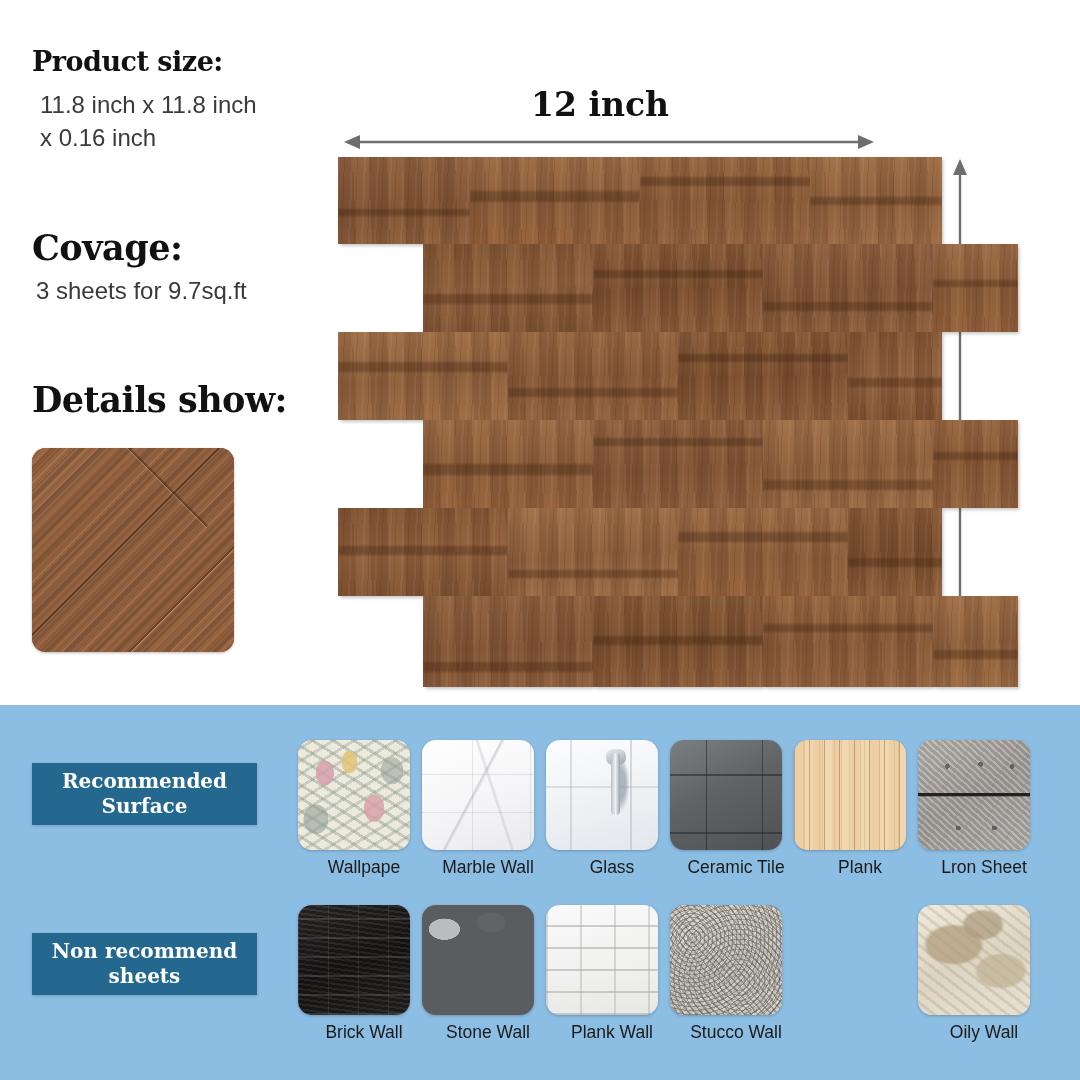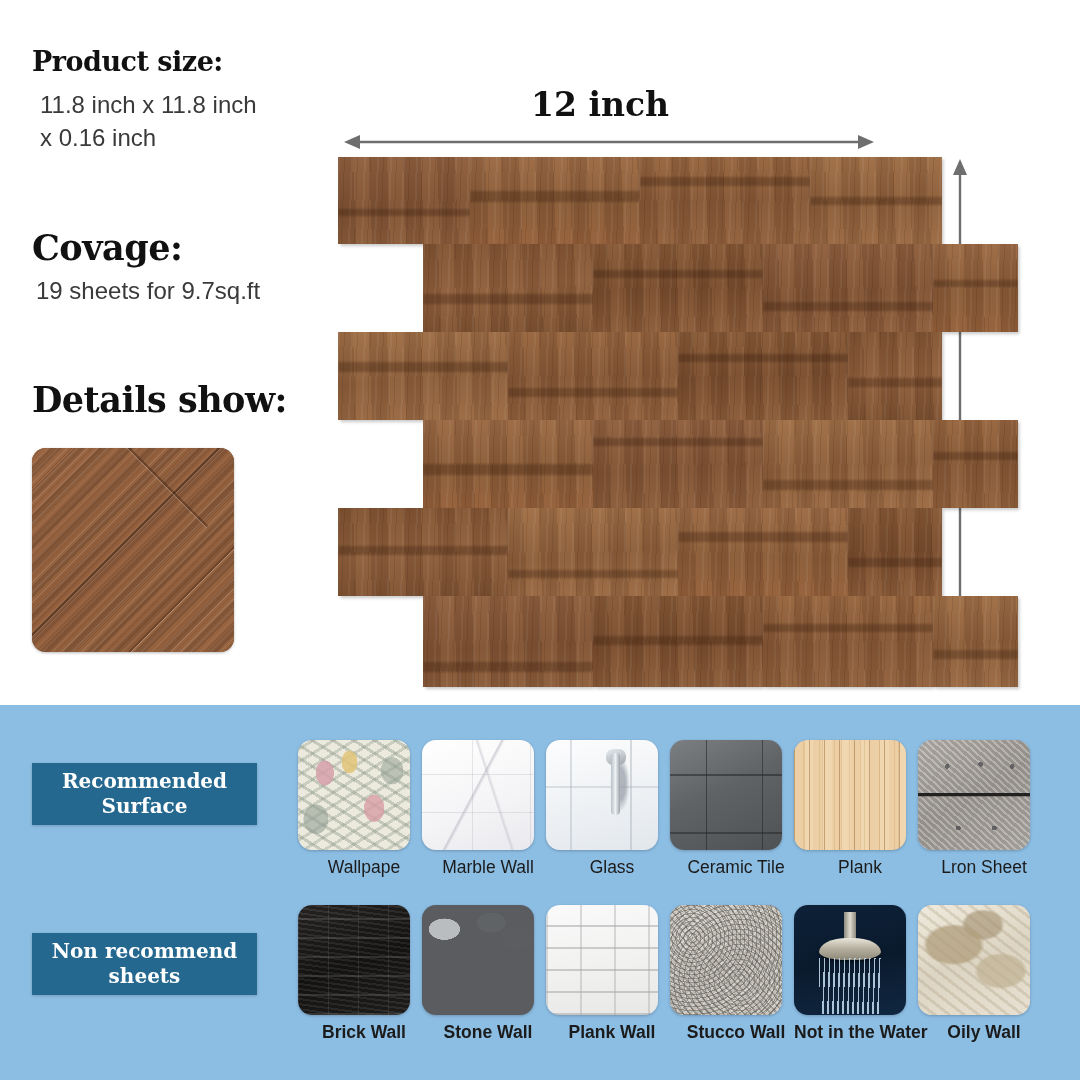--- a/index.html
+++ b/index.html
@@ -135,21 +135,21 @@
     font-weight:700;font-size:20px;line-height:25px;
     display:flex;align-items:center;justify-content:center;text-align:center;
     box-shadow:0 1px 3px rgba(0,0,0,.18);
     white-space:pre-line;
   }
   #badge-recommended{top:58px;}
   #badge-non-recommended{top:228px;}
 
   .thumb-row{position:absolute;left:298px;width:760px;height:155px;}
   #row-recommended{top:35px;}
-  #row-non-recommended{top:200px;font-weight:bold;}
+  #row-non-recommended{top:200px;}
   .thumb-cell{
     position:absolute;top:0;width:132px;
     text-align:center;
   }
   .thumb-img{
     width:112px;height:110px;border-radius:14px;
     overflow:hidden;position:relative;
     box-shadow:0 1px 3px rgba(0,0,0,.22);
     background:#cfcfcf;
   }
@@ -299,21 +299,21 @@
   <div class="info-col">
 
     <div id="product-size-block">
       <div id="product-size-title" class="serif-head">Product size:</div>
       <div id="product-size-lines" class="body-txt">11.8 inch x 11.8 inch
  x 0.16 inch</div>
     </div>
 
     <div id="coverage-block">
       <div id="coverage-title" class="serif-head">Covage:</div>
-      <div id="coverage-line" class="body-txt">19 sheets for 9.7sq.ft</div>
+      <div id="coverage-line" class="body-txt">3 sheets for 9.7sq.ft</div>
     </div>
 
     <div id="details-block">
       <div id="details-title" class="serif-head">Details show:</div>
     </div>
 
     <div id="detail-swatch">
       <div class="grain"></div>
       <div class="seamA"></div>
       <div class="seamB"></div>
@@ -493,28 +493,20 @@
         <div class="thumb-cap">Stone Wall</div>
       </div>
       <div class="thumb-cell" style="left:248px;">
         <div class="thumb-img sw-gypsum"></div>
         <div class="thumb-cap">Plank Wall</div>
       </div>
       <div class="thumb-cell" style="left:372px;">
         <div class="thumb-img sw-stucco"></div>
         <div class="thumb-cap">Stucco Wall</div>
       </div>
-      <div class="thumb-cell" style="left:496px;">
-        <div class="thumb-img sw-water">
-          <div class="neck"></div>
-          <div class="head"></div>
-          <div class="spray"></div>
-        </div>
-        <div class="thumb-cap">Not in the Water</div>
-      </div>
       <div class="thumb-cell" style="left:620px;">
         <div class="thumb-img sw-oily"></div>
         <div class="thumb-cap">Oily Wall</div>
       </div>
     </div>
   </div>
 
 </div>
 
 </body></html>

